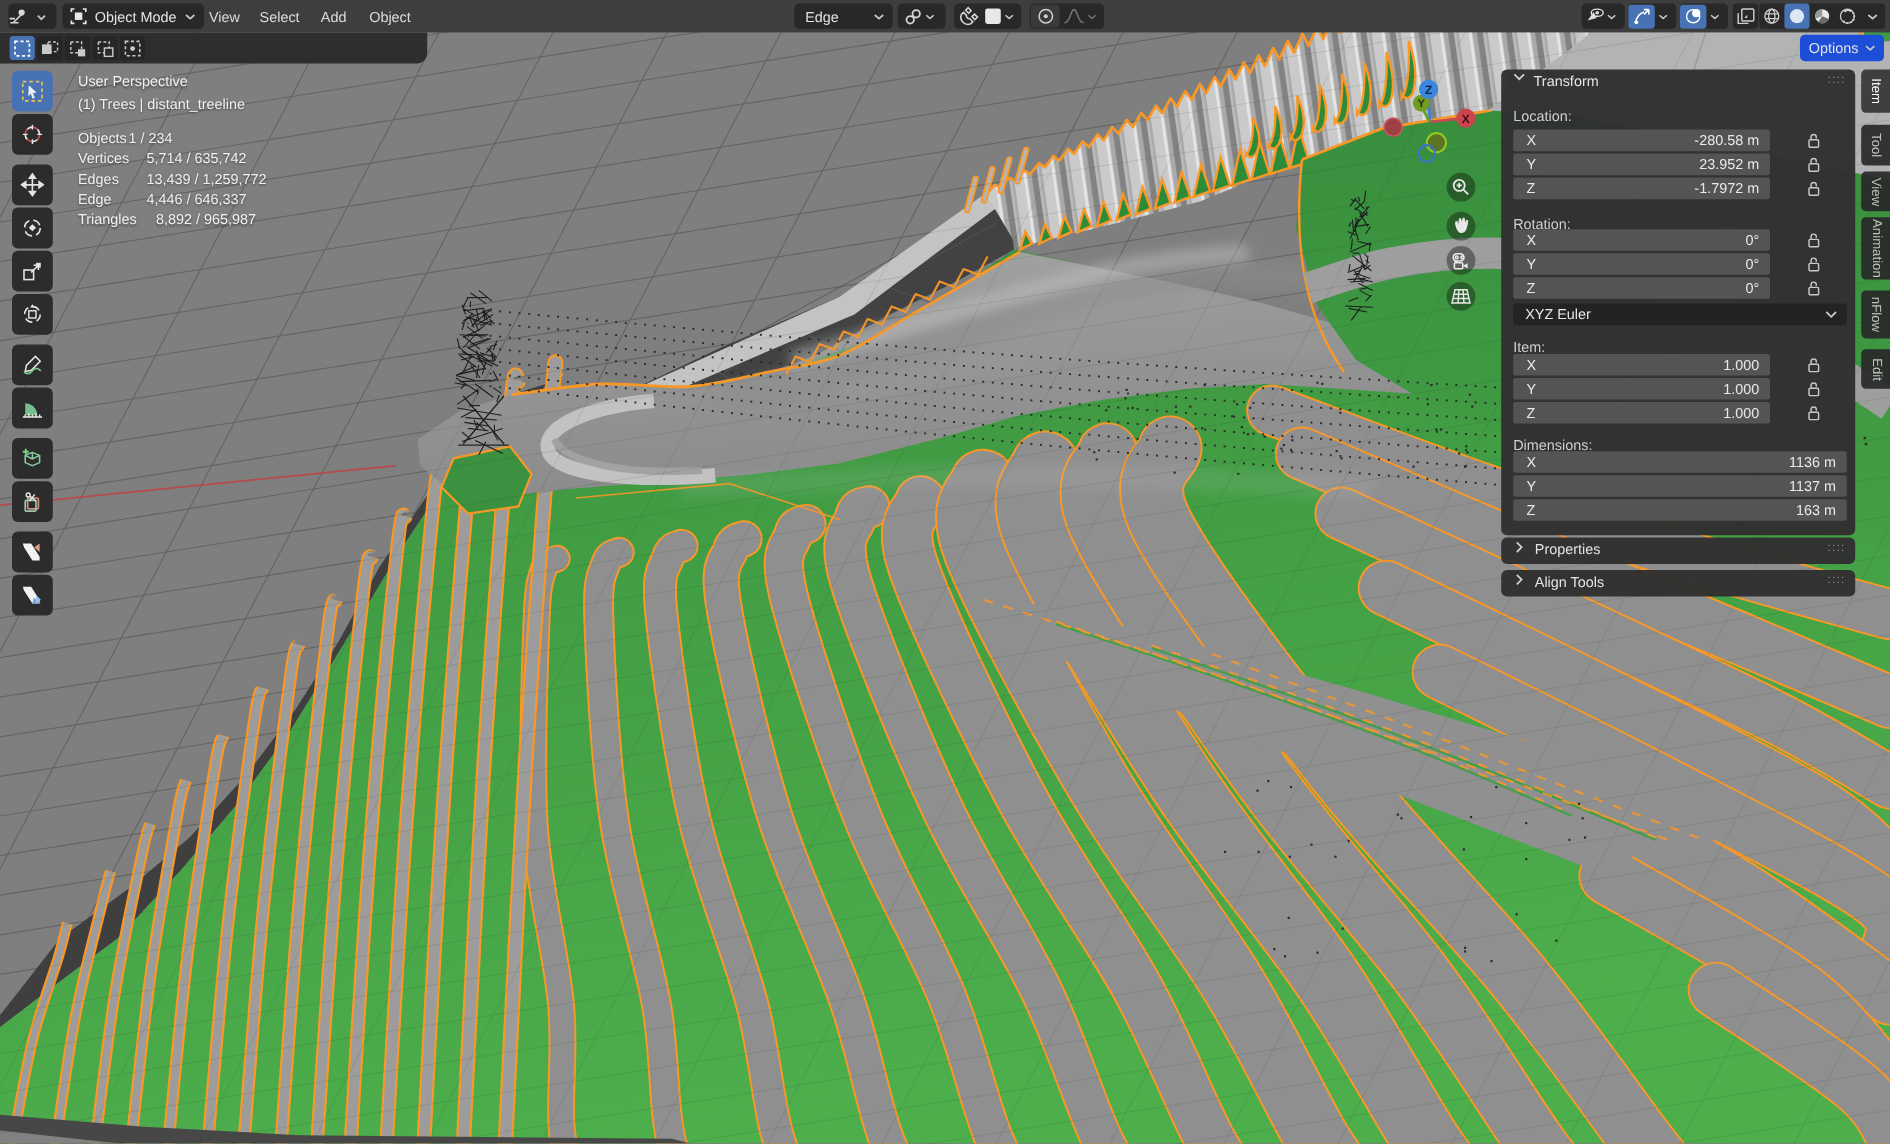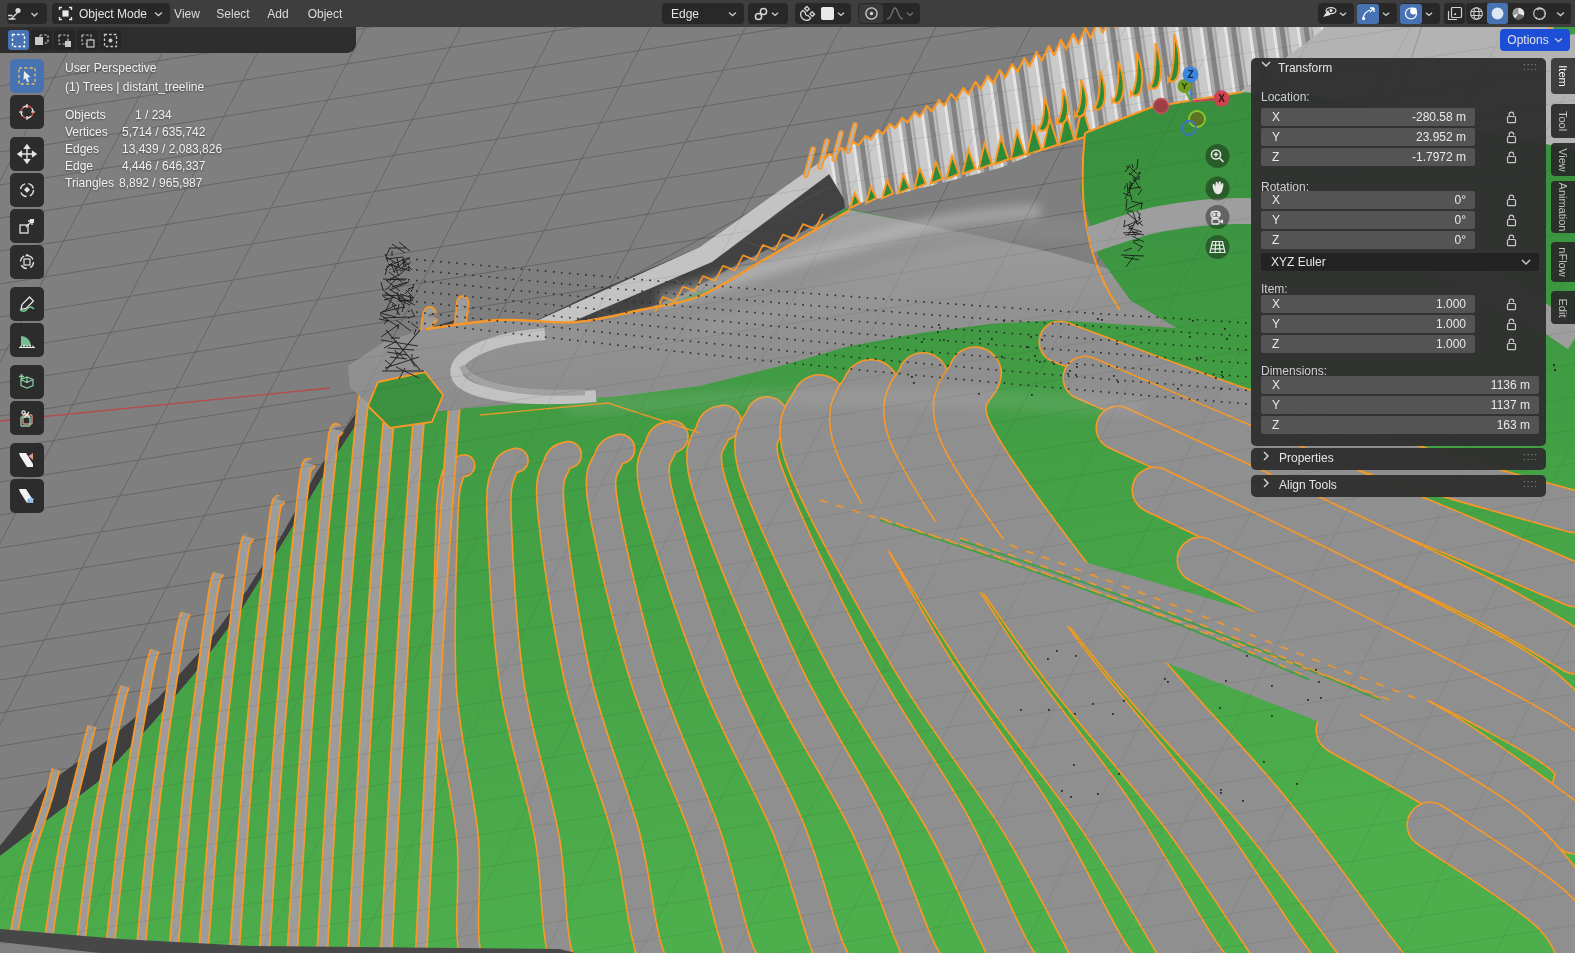--- a/index.html
+++ b/index.html
@@ -1647,29 +1647,29 @@
           <path d="M3 4 h7 L17 15 v3 h-6 L4 7 z" fill="#f2f2f2"></path>
           <path d="M12 13 l6 5 h-7 z" fill="#7aa8d8"></path>
           <path d="M14 11 l4 3.5 -4 3.5" fill="#9cc1e8"></path>
         </svg>
       </div>
     </div>
 <div class="ovl">
       <div style="position:absolute;left:0;top:0">User Perspective</div>
       <div style="position:absolute;left:0;top:19px">(1) Trees | distant_treeline</div>
       <div style="position:absolute;left:0;top:47px">Objects</div>
-      <div style="position:absolute;left:70px;top:47px">1 / 234</div>
+      <div style="position:absolute;left:42px;top:47px">1 / 234</div>
       <div style="position:absolute;left:0;top:64px">Vertices</div>
       <div style="position:absolute;left:57px;top:64px">5,714 / 635,742</div>
       <div style="position:absolute;left:0;top:81px">Edges</div>
-      <div style="position:absolute;left:57px;top:81px">13,439 / 2,083,826</div>
+      <div style="position:absolute;left:57px;top:81px">13,439 / 1,259,772</div>
       <div style="position:absolute;left:0;top:98px">Edge</div>
       <div style="position:absolute;left:57px;top:98px">4,446 / 646,337</div>
       <div style="position:absolute;left:0;top:115px">Triangles</div>
-      <div style="position:absolute;left:54px;top:115px">8,892 / 965,987</div>
+      <div style="position:absolute;left:65px;top:115px">8,892 / 965,987</div>
     </div>
 <div class="npanel">
 <div class="pblock" style="top:0;height:388px">
 <div class="phead"><svg width="10" height="7" viewBox="0 0 10 7" style="margin-right:7px">
             <path d="M1 1 l4 4 4-4" fill="none" stroke="#d0d0d0" stroke-width="1.5"></path>
           </svg>Transform<span class="grip">::::</span></div>
 <div class="plabel" style="top:32px">Location:</div>
 <div class="fld" style="top:50px">
           <span class="ax">X</span>
           <span class="val">-280.58 m</span>

